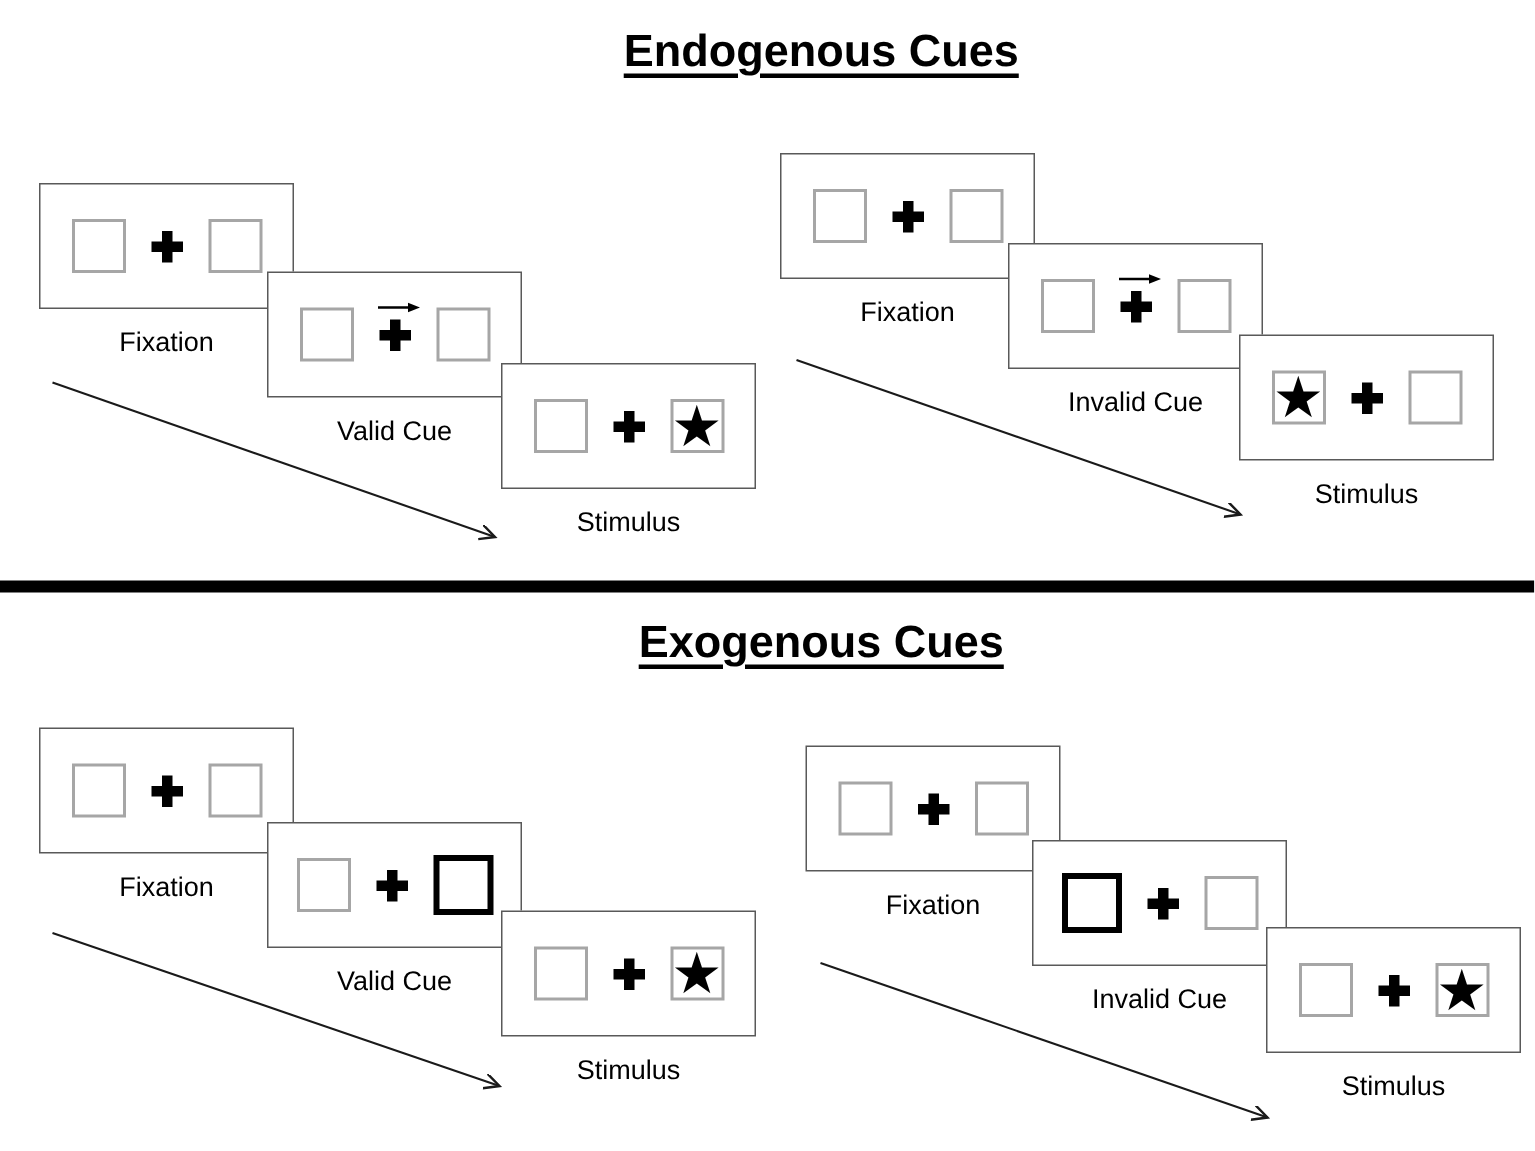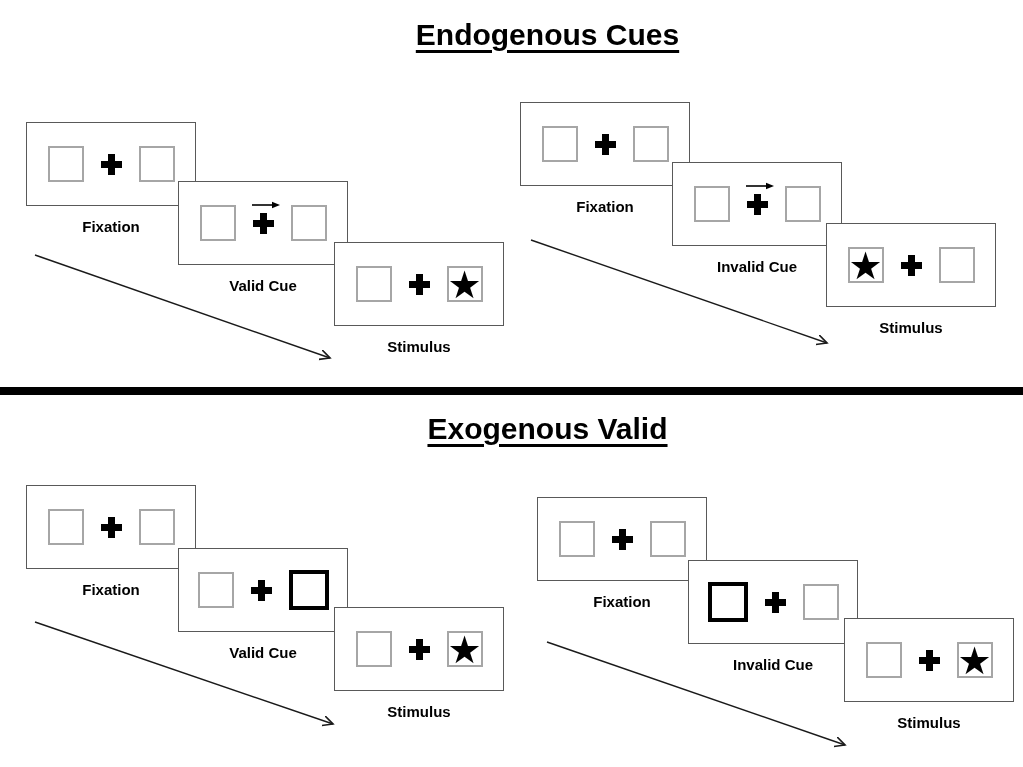--- a/index.html
+++ b/index.html
@@ -26,35 +26,35 @@
   }
   .box.highlight{width:40px;height:40px;border:4px solid #000;}
   .cross-wrap{position:relative;width:21px;height:21px;flex:0 0 auto;}
   .plus{position:absolute;left:0;top:0;width:21px;height:21px;}
   .plus::before{content:"";position:absolute;left:7px;top:0;width:7px;height:21px;background:#000;}
   .plus::after{content:"";position:absolute;left:0;top:7px;width:21px;height:7px;background:#000;}
   .cue-arrow{position:absolute;left:50%;top:-14px;transform:translateX(-40%);}
   .star{font-size:38px;line-height:1;color:#000;transform:translateY(1px);}
   .card-label{
     position:absolute;width:170px;text-align:center;
-    font-size:15px;font-weight:bold;white-space:nowrap;
+    font-size:18px;font-weight:normal;white-space:nowrap;
   }
   .diag{position:absolute;}
 </style>
 </head>
 <body>
 
 <div class="stage">
 
   <div class="section-title" style="top:18px;">
     <span class="u">Endogenous Cues</span>
   </div>
   <div class="divider"></div>
   <div class="section-title" style="top:412px;">
-    <span class="u">Exogenous Valid</span>
+    <span class="u">Exogenous Cues</span>
   </div>
 
   <div>
     <svg class="diag" style="left:30px;top:250px;" width="310" height="118">
       <defs>
           <marker id="m1" viewBox="0 0 10 10" refX="8" refY="4" markerWidth="9" markerHeight="9" orient="auto">
         <path d="M0,0 L8,4 L0,8" fill="none" stroke="#1a1a1a" stroke-width="1.3"></path>
           </marker>
         </defs>
       <line x1="5" y1="5" x2="300" y2="108" stroke="#1a1a1a" stroke-width="1.4" marker-end="url(#m1)"></line>

